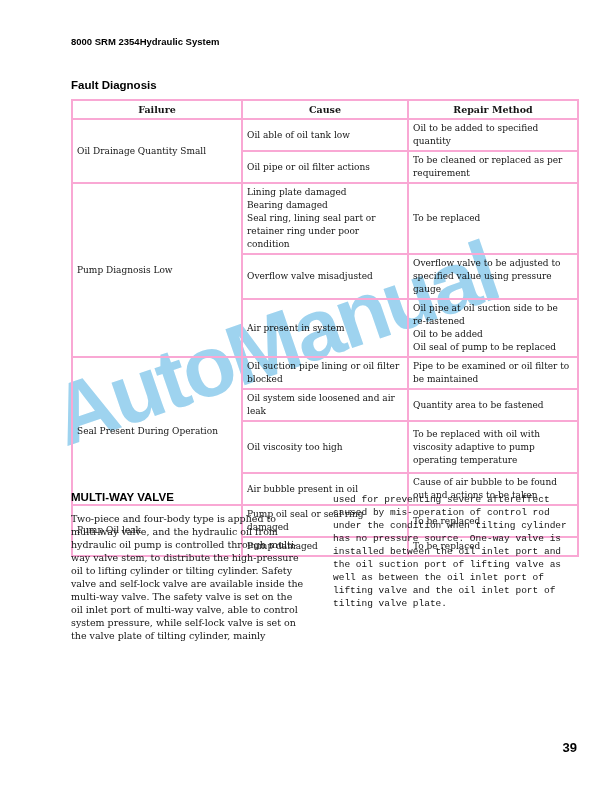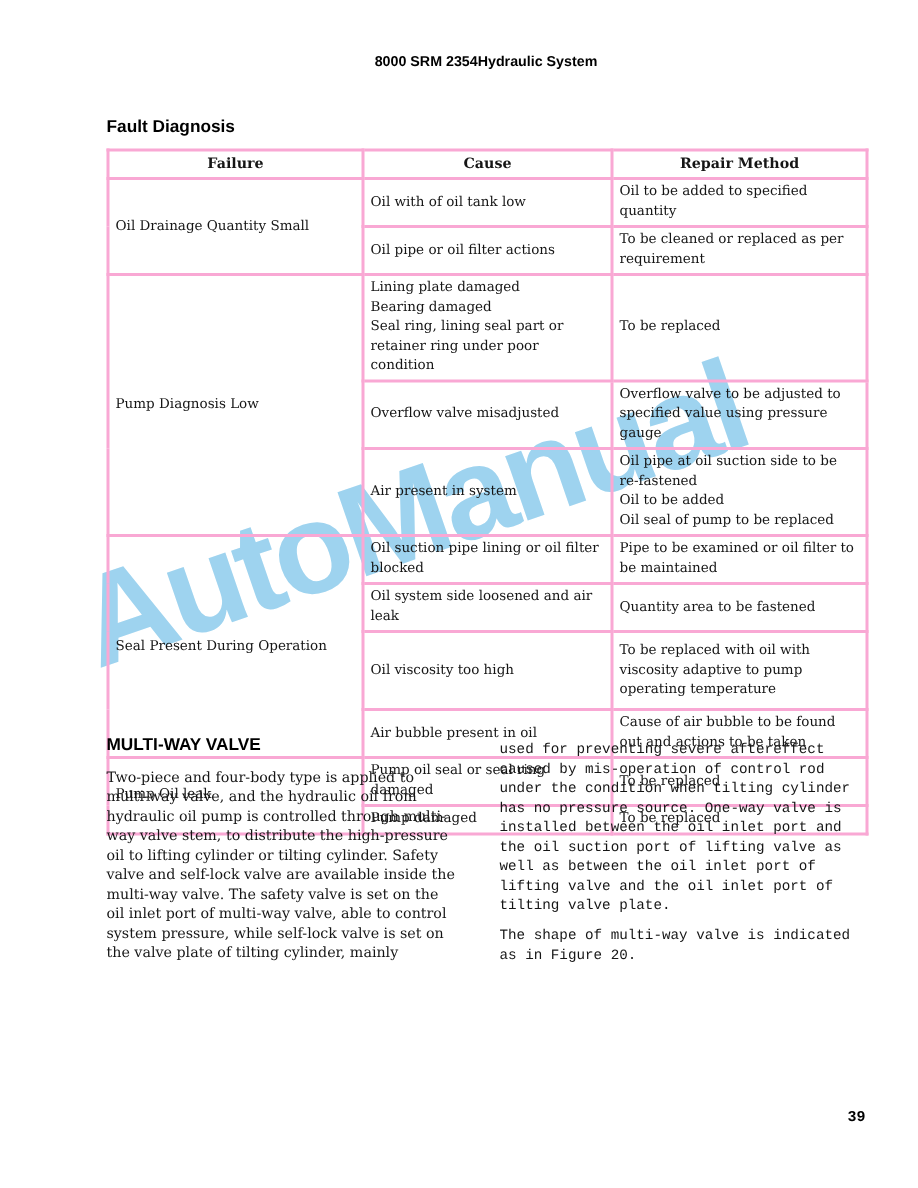--- a/index.html
+++ b/index.html
@@ -25,21 +25,21 @@
     white-space:nowrap;
     transform:rotate(-19deg);
     transform-origin:left bottom;
     z-index:0;
     user-select:none;
   }
   .content { position:relative; z-index:1; }
   
   .page-header {
     position:absolute; top:36px; left:71px; width:506px;
-    display:flex; justify-content:center;
+    display:flex; justify-content:flex-start;
     font-family:"Liberation Sans", sans-serif;
     font-weight:bold; font-size:9.5px; color:#000;
   }
   
   .section-title {
     position:absolute; left:71px; top:79px;
     font-family:"Liberation Sans", sans-serif;
     font-weight:bold; font-size:11.5px; color:#000;text-align:center;
   }
   
@@ -83,22 +83,22 @@
   }
   .mwv p {
     margin:0;
     font-size:9.5px; line-height:13px;
     color:#151515;
   }
   .mwv p + p { margin-top:7px; }
   
   .page-number {
     position:absolute; top:740px; right:35px;
-    font-family:Liberation Mono, monospace;
-    font-weight:bold; font-size:10px; color:#000;
+    font-family:Liberation Sans, sans-serif;
+    font-weight:bold; font-size:13px; color:#000;
   }
 </style>
 </head>
 <body>
 
 <div class="page">
 
   <div class="watermark" style="color: rgb(158, 211, 239);">AutoManual</div>
 
   <div class="content">
@@ -120,21 +120,21 @@
         <tr>
           <th>Failure</th>
           <th>Cause</th>
           <th>Repair Method</th>
         </tr>
       </thead>
       <tbody>
 
         <tr>
           <td rowspan="2">Oil Drainage Quantity Small</td>
-          <td>Oil with of oil tank low</td>
+          <td>Oil able of oil tank low</td>
           <td>Oil to be added to specified quantity</td>
         </tr>
         <tr>
           <td>Oil pipe or oil filter actions</td>
           <td>To be cleaned or replaced as per requirement</td>
         </tr>
 
         <tr>
           <td rowspan="3">Pump Diagnosis Low</td>
           <td>Lining plate damaged
@@ -183,20 +183,19 @@
       </tbody>
     </table>
 
     <div class="mwv">
       <div class="col-left">
         <h2>MULTI-WAY VALVE</h2>
         <p>Two-piece and four-body type is applied to multi-way valve, and the hydraulic oil from hydraulic oil pump is controlled through multi-way valve stem, to distribute the high-pressure oil to lifting cylinder or tilting cylinder. Safety valve and self-lock valve are available inside the multi-way valve. The safety valve is set on the oil inlet port of multi-way valve, able to control system pressure, while self-lock valve is set on the valve plate of tilting cylinder, mainly</p>
       </div>
       <div class="col-right">
         <p>used for preventing severe aftereffect caused by mis-operation of control rod under the condition when tilting cylinder has no pressure source. One-way valve is installed between the oil inlet port and the oil suction port of lifting valve as well as between the oil inlet port of lifting valve and the oil inlet port of tilting valve plate.</p>
-        <p>The shape of multi-way valve is indicated as in Figure 20.</p>
       </div>
     </div>
 
     <div class="page-number">39</div>
 
   </div>
 </div>
 
 </body></html>

